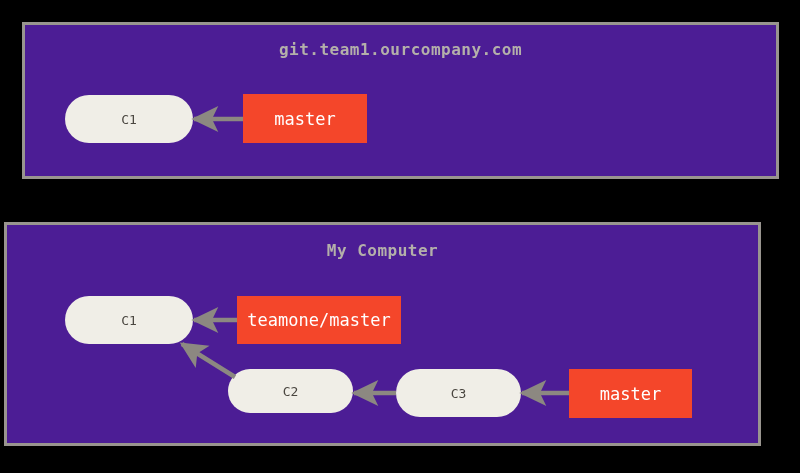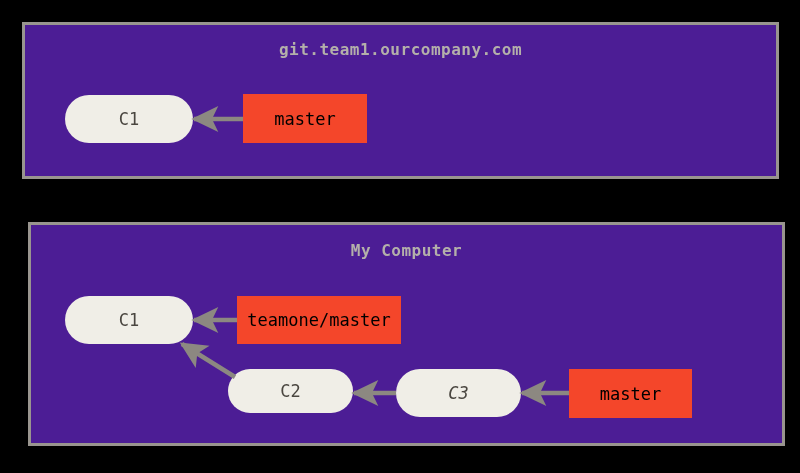--- a/index.html
+++ b/index.html
@@ -26,21 +26,21 @@
     background: #4c1d95;
     box-sizing: border-box;
   }
   #panel-remote {
     left: 22px;
     top: 22px;
     width: 757px;
     height: 157px;
   }
   #panel-local {
-    left: 28px;
+    left: 4px;
     top: 222px;
     width: 757px;
     height: 224px;
     padding-left: 23px;
   }
   .panel-title {
     position: absolute;
     left: 0;
     width: 100%;
     text-align: center;
@@ -53,30 +53,30 @@
   }
   #title-remote { top: 15px; }
   #title-local  { top: 16px; }
 
   .commit {
     position: absolute;
     background: #f0eee7;
     border-radius: 24px;
     color: #4a4640;
     font-family: "DejaVu Sans Mono", "Liberation Mono", monospace;
-    font-size: 17px;
+    font-size: 13px;
     display: flex;
     align-items: center;
     justify-content: center;
     box-sizing: border-box;
   }
   .branch {
     position: absolute;
     background: #f4462a;
-    color: #000000;
+    color: #ffffff;
     font-family: "DejaVu Sans Mono", "Liberation Mono", monospace;
     font-size: 17px;
     display: flex;
     align-items: center;
     justify-content: center;
     box-sizing: border-box;
   }
   .arrow-layer {
     position: absolute;
     left: 0;
@@ -100,21 +100,21 @@
   <div class="branch" style="left:243px; top:94px; width:124px; height:49px;">master</div>
 
   <div class="panel" id="panel-local">
     <div class="panel-title" id="title-local">My Computer</div>
   </div>
 
   <div class="commit" style="left:65px; top:296px; width:128px; height:48px;">C1</div>
 
   <div class="commit" style="left:228px; top:369px; width:125px; height:44px;">C2</div>
 
-  <div class="commit" style="left:396px; top:369px; width:125px; height:48px;font-style:italic;">C3</div>
+  <div class="commit" style="left:396px; top:369px; width:125px; height:48px;">C3</div>
 
   <div class="branch" style="left:237px; top:296px; width:164px; height:48px;">teamone/master</div>
 
   <div class="branch" style="left:569px; top:369px; width:123px; height:49px;">master</div>
 
   <svg class="arrow-layer" viewBox="0 0 800 473">
     <defs>
       <marker id="ah" markerWidth="7" markerHeight="7" refX="5.6" refY="3.1" orient="auto" markerUnits="strokeWidth">
         <path d="M6.2,3.1 L0.2,6.0 L1.6,3.1 L0.2,0.2 Z" fill="#8c8881"></path>
       </marker>

